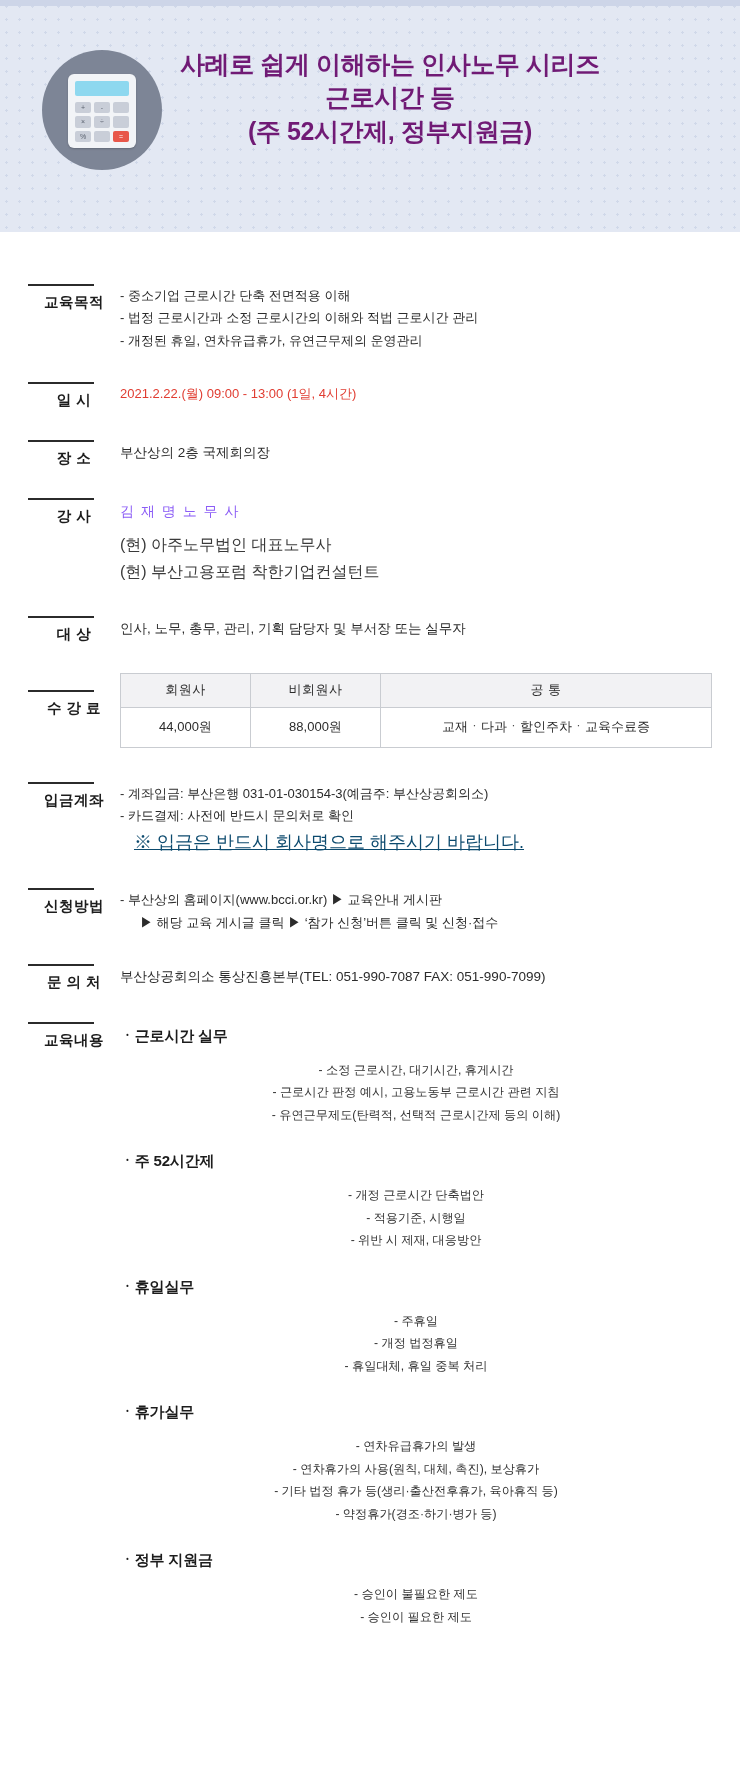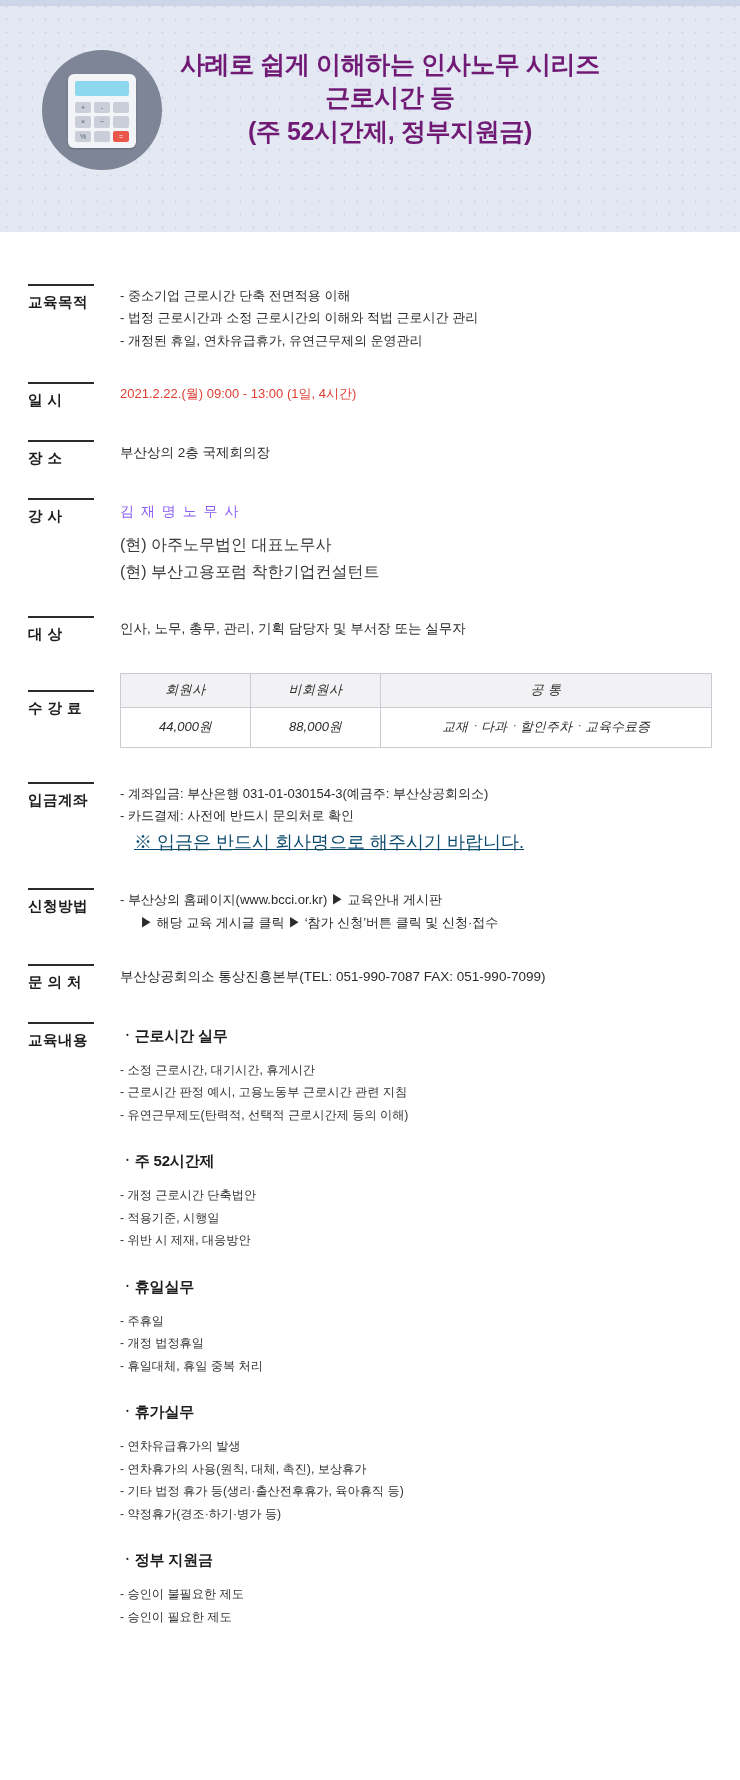--- a/index.html
+++ b/index.html
@@ -113,20 +113,21 @@
   .row {
     display: flex;
     align-items: flex-start;
     padding: 0 28px;
     margin-bottom: 26px;
   }
   .row-label {
     width: 92px;
     flex: 0 0 92px;
     padding-top: 4px;
+    text-align: center;
   }
   .label-rule {
     border-top: 2.5px solid #2b2b2b;
     width: 66px;
     margin-bottom: 7px;
   }
   .label-text {
     font-size: 14.5px;
     font-weight: bold;
     color: #1c1c1c;
@@ -152,21 +153,20 @@
     width: 100%;
     border-collapse: collapse;
     margin-top: -2px;
   }
   .fee-table th, .fee-table td {
     border: 1px solid #c9ccd1;
     text-align: center;
     font-weight: normal;
     font-size: 13px;
     color: #2b2b2b;
-    font-style: italic;
   }
   .fee-table th {
     background: #f2f2f4;
     height: 34px;
     letter-spacing: 0.5px;
   }
   .fee-table td { height: 40px; }
   .fee-table th.col-a, .fee-table td.col-a { width: 130px; }
   .fee-table th.col-b, .fee-table td.col-b { width: 130px; }
 
@@ -176,20 +176,21 @@
     font-size: 15px;
     font-weight: bold;
     color: #1c1c1c;
     margin-bottom: 10px;
     letter-spacing: -0.2px;
   }
   .curri-item {
     font-size: 12.2px;
     color: #333;
     line-height: 1.85;
+    text-align: center;
   }
 </style>
 </head>
 <body>
 
 <div class="page">
 
   <div class="header">
     <div class="header-band"></div>
     <div class="header-dots"></div>

